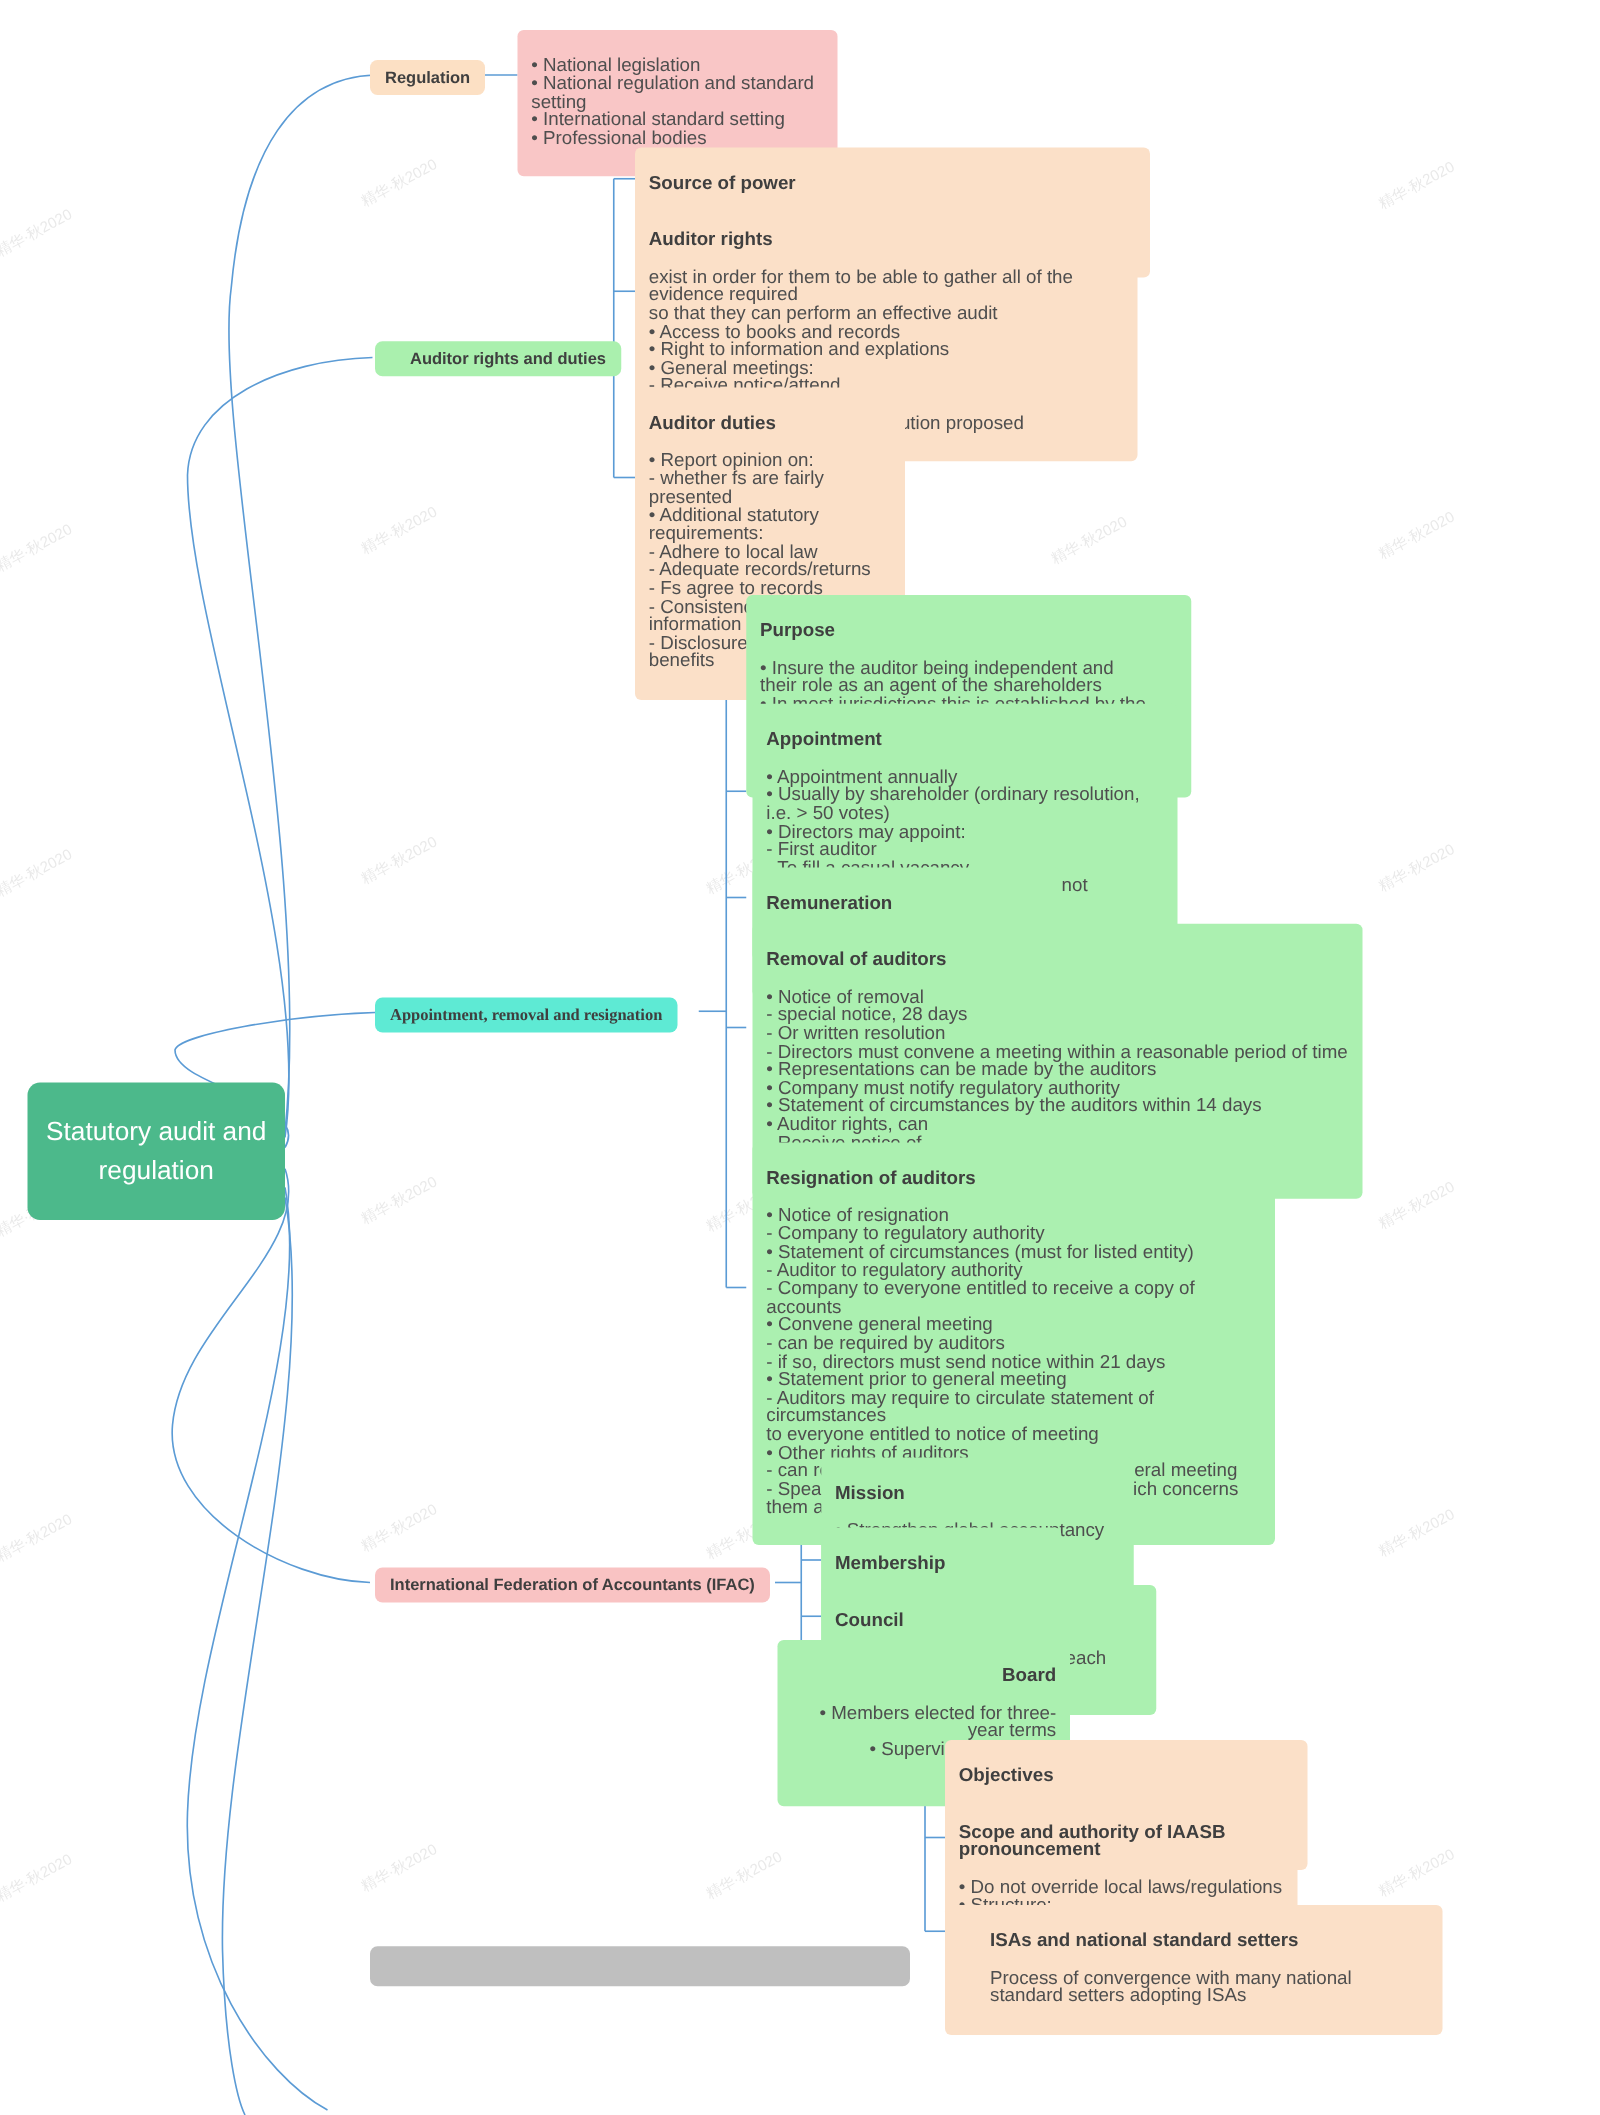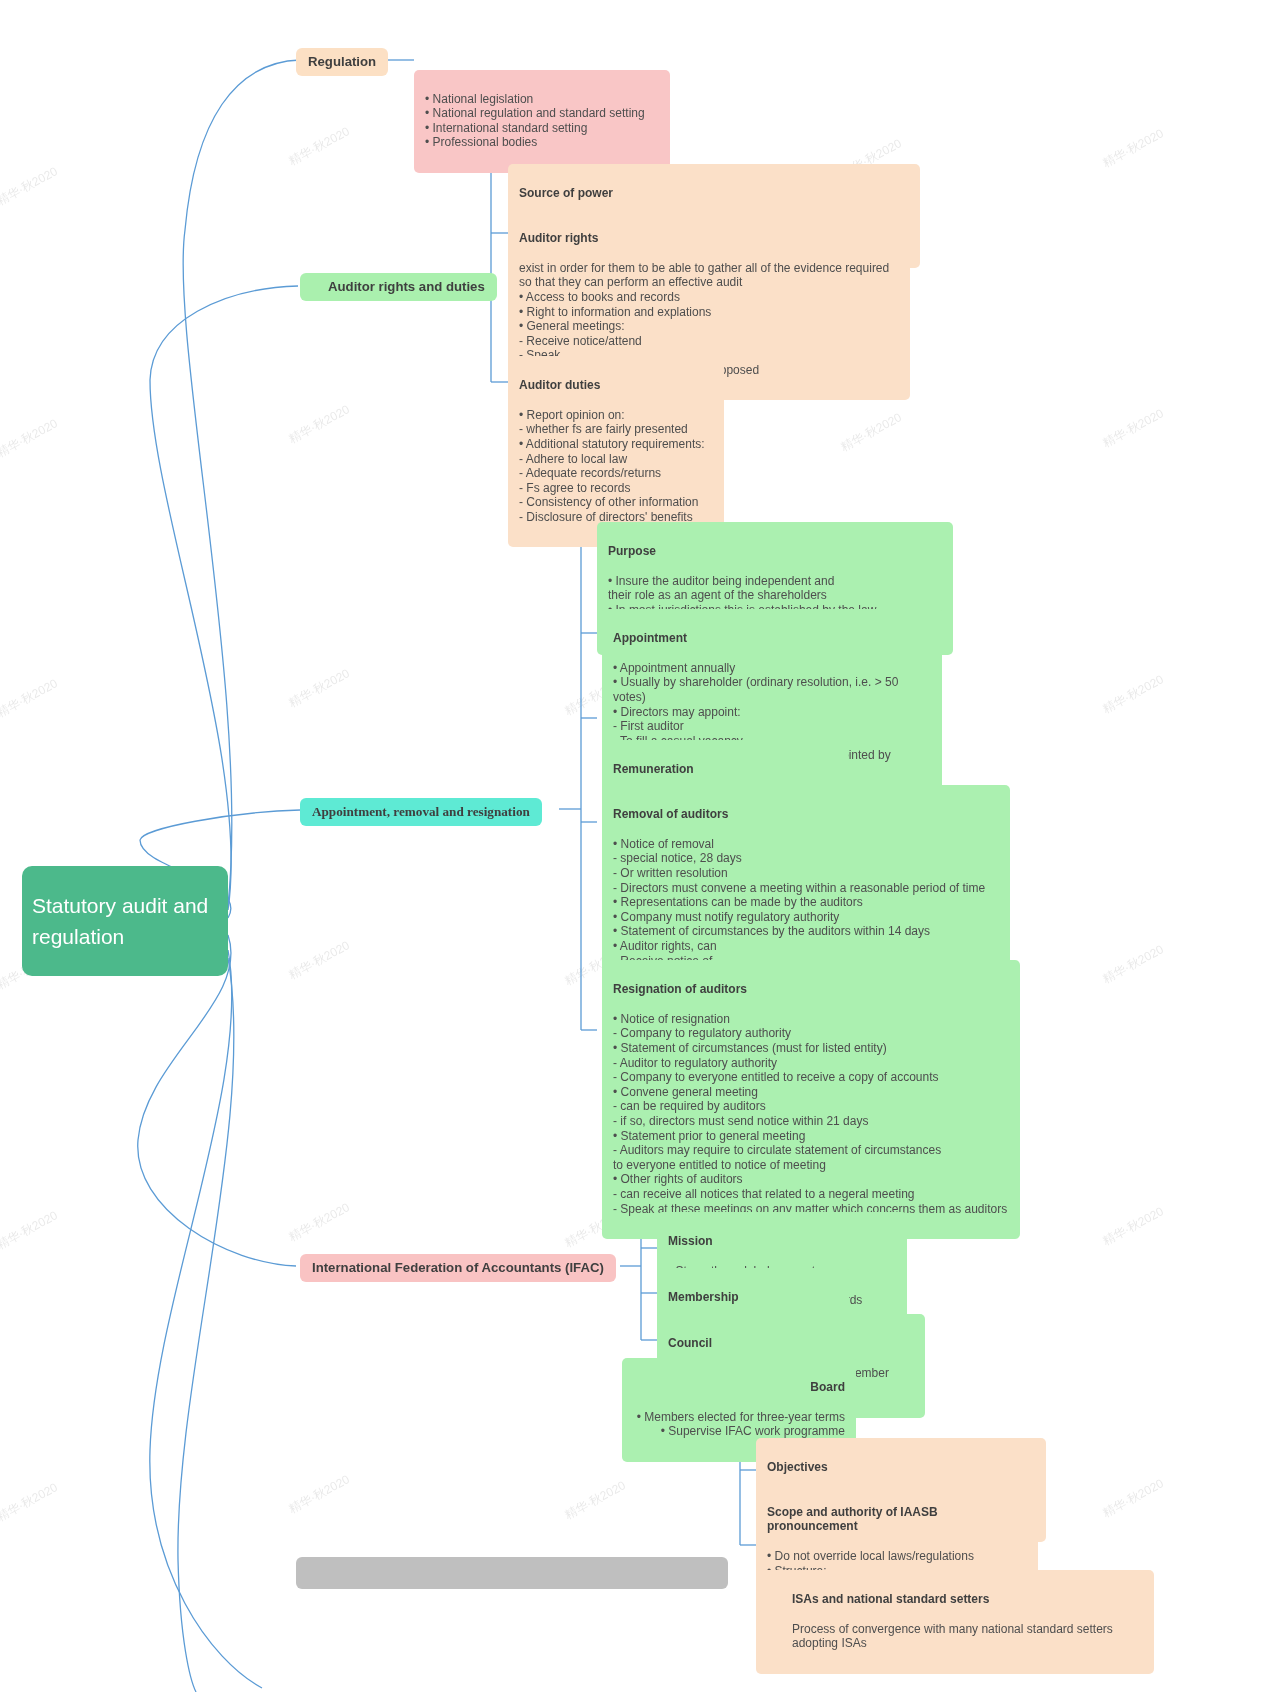--- a/index.html
+++ b/index.html
@@ -28,44 +28,43 @@
     transform: rotate(-28deg);
     white-space: nowrap;
     user-select: none;
   }
 
   
   .node {
     position: absolute;
     border-radius: 5px;
     padding: 7px 11px 8px 11px;
-    font-size: 12px;
+    font-size: 15px;
     line-height: 14.6px;
     white-space: pre-line;
     color: #4e4e4e;
-    margin-top: 46px;
   }
   .node .ttl {
     font-weight: bold;
     color: #3f3f3f;
     display: block;
     margin-bottom: 1px;
   }
   .node .body { display: block; }
 
   
   .root {
     position: absolute;
     background: #4cb98b;
     color: #ffffff;
     border-radius: 10px;
     font-size: 21px;
     line-height: 31px;
     font-weight: normal;
-    text-align: left;
+    text-align: center;
     display: flex;
     align-items: center;
     justify-content: center;
     padding: 8px 10px;
   }
 
   
   .branch {
     position: absolute;
     border-radius: 6px;
@@ -242,21 +241,21 @@
         - To fill a casual vacancy
 • Appointed by Secretory of State if not appointed by
  shareholders or directors</span>
   </div>
 
   <div class="node c-green" style="left:602px; top:694px; width:246px;">
     <span class="ttl">Remuneration</span>
     <span class="body">• Fixed by whoever appointed the auditors</span>
   </div>
 
-  <div class="node c-green" style="left:602px; top:739px; width:408px;">
+  <div class="node c-green" style="left:602px; top:739px; width:488px;">
     <span class="ttl">Removal of auditors</span>
     <span class="body">• Notice of removal
 - special notice, 28 days
 - Or written resolution
 - Directors must convene a meeting within a reasonable period of time
 • Representations can be made by the auditors
 • Company must notify regulatory authority
 • Statement of circumstances by the auditors within 14 days
 • Auditor rights, can
 - Receive notice of

